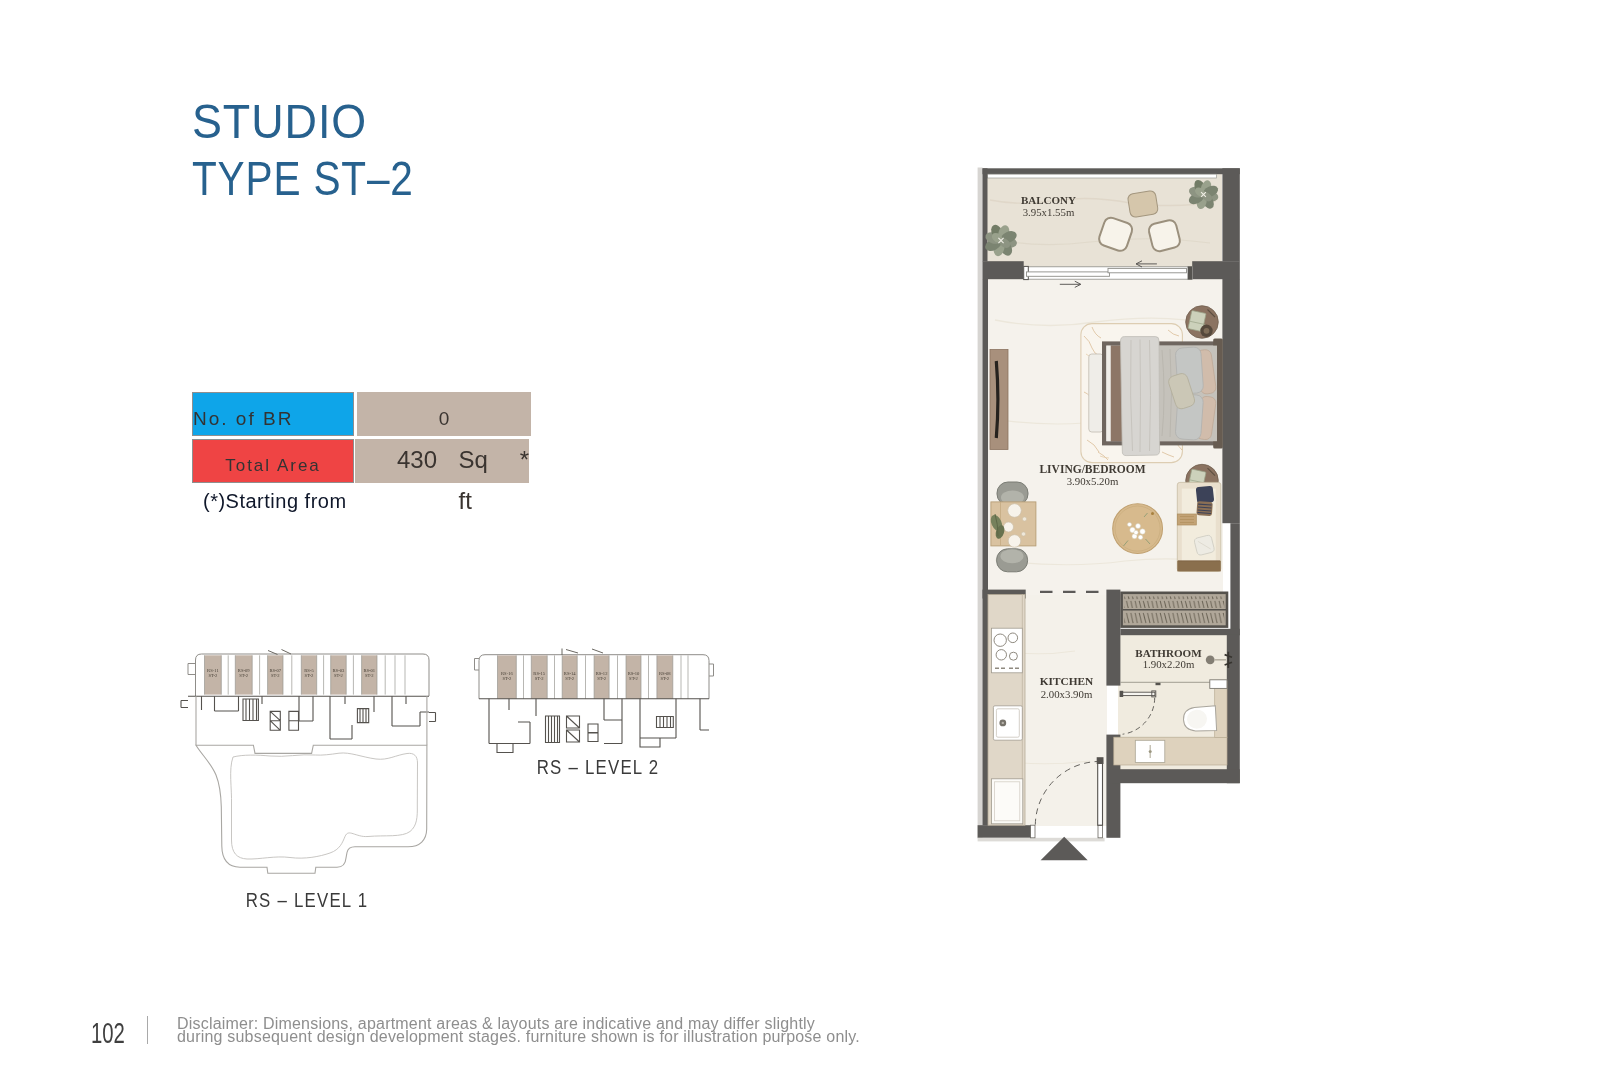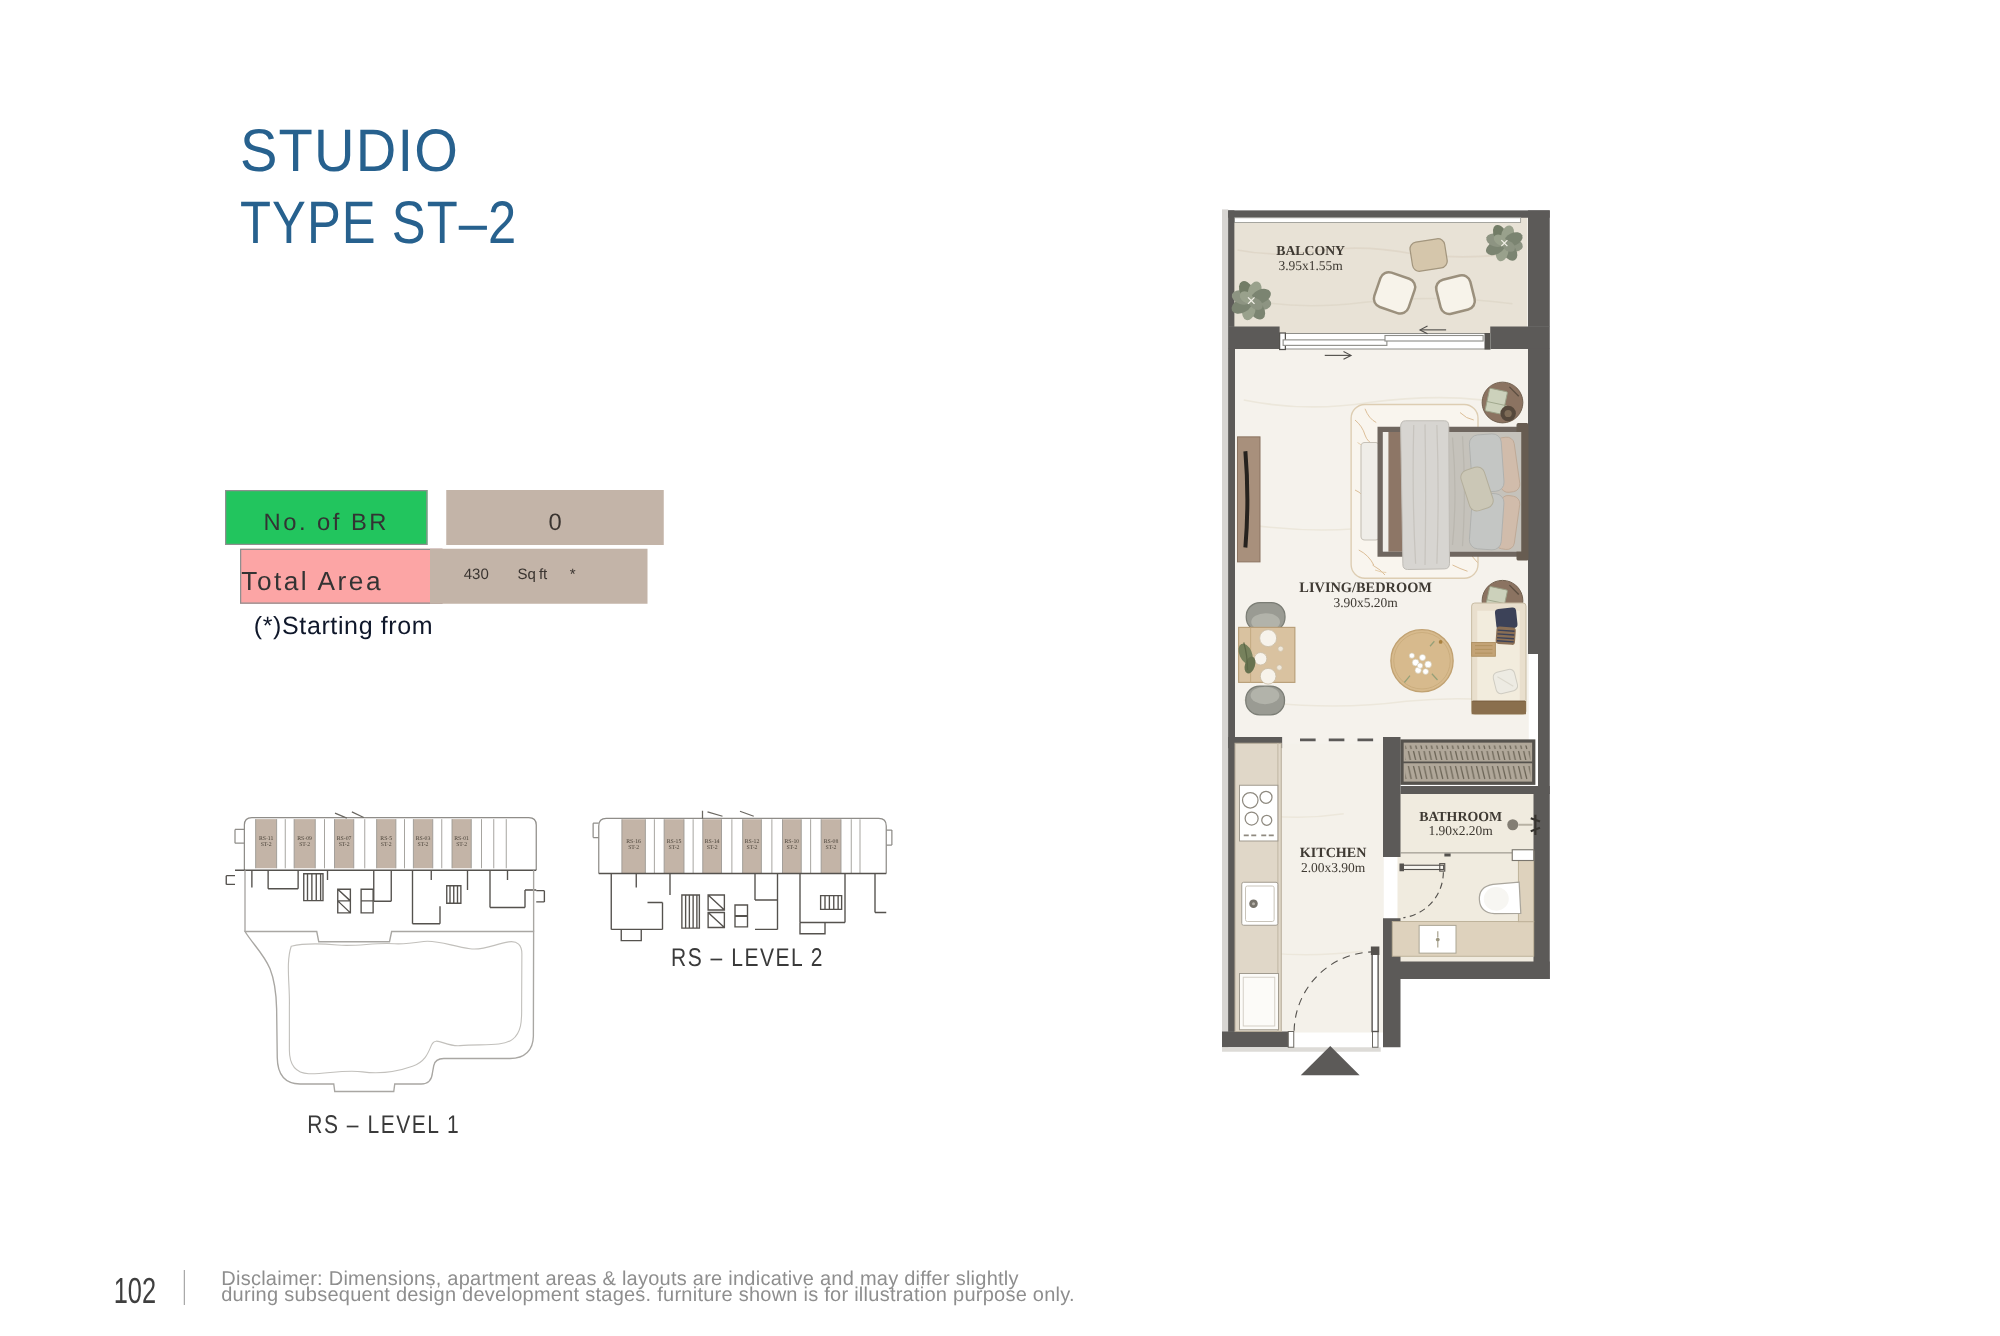--- a/index.html
+++ b/index.html
@@ -5,27 +5,27 @@
 html,body{margin:0;padding:0}
 body{width:1600px;height:1069px;background:#ffffff;font-family:"Liberation Sans",sans-serif;position:relative;overflow:hidden}
 .abs{position:absolute}
 </style>
 </head>
 <body>
 
 <div class="abs" style="left:192px;top:98px;color:#27618e;font-size:48px;letter-spacing:1px;line-height:48px;white-space:nowrap;transform:scaleX(.935);transform-origin:left top">STUDIO</div>
 <div class="abs" style="left:192px;top:155px;color:#27618e;font-size:48px;letter-spacing:1px;line-height:48px;white-space:nowrap;transform:scaleX(.845);transform-origin:left top">TYPE ST–2</div>
 
-<div class="abs" style="left:180px;top:392px;width:160px;height:42px;background:#22c55e;border:1px solid #8f8f8f;text-align:center;line-height:51px;font-size:19px;color:#333;letter-spacing:2px">No. of BR</div>
+<div class="abs" style="left:192px;top:392px;width:160px;height:42px;background:#0ea5e9;border:1px solid #8f8f8f;text-align:left;line-height:51px;font-size:19px;color:#333;letter-spacing:2px">No. of BR</div>
 
 <div class="abs" style="left:357px;top:392px;width:174px;height:44px;background:#c3b4a8;text-align:center;line-height:53px;font-size:19px;color:#3a3430">0</div>
 
-<div class="abs" style="left:192px;top:439px;width:160px;height:42px;background:#fca5a5;border:1px solid #8f8f8f;text-align:left;line-height:51px;font-size:21px;color:#333;letter-spacing:2px">Total Area</div>
-
-<div class="abs" style="left:344px;top:439px;width:174px;height:44px;background:#c3b4a8;line-height:41px;font-size:12px;color:#3a3430;padding-left:27px;box-sizing:border-box;display:flex">
+<div class="abs" style="left:192px;top:439px;width:160px;height:42px;background:#ef4444;border:1px solid #8f8f8f;text-align:center;line-height:51px;font-size:17px;color:#333;letter-spacing:2px">Total Area</div>
+
+<div class="abs" style="left:355px;top:439px;width:174px;height:44px;background:#c3b4a8;line-height:41px;font-size:24px;color:#3a3430;padding-left:42px;box-sizing:border-box;display:flex">
     <span>430</span>
     <span style="width:23px"></span>
     <span>Sq ft</span>
     <span style="width:18px"></span>
     <span>*</span>
   </div>
 
 <div class="abs" style="left:203px;top:490px;font-size:20px;color:#0f172a;letter-spacing:.5px">(*)Starting from</div>
 
 <div class="abs" style="left:224px;top:888px;width:166px;text-align:center;font-size:20.5px;color:#3a3a3a;letter-spacing:1.5px;transform:scaleX(.82)">RS – LEVEL 1</div>

